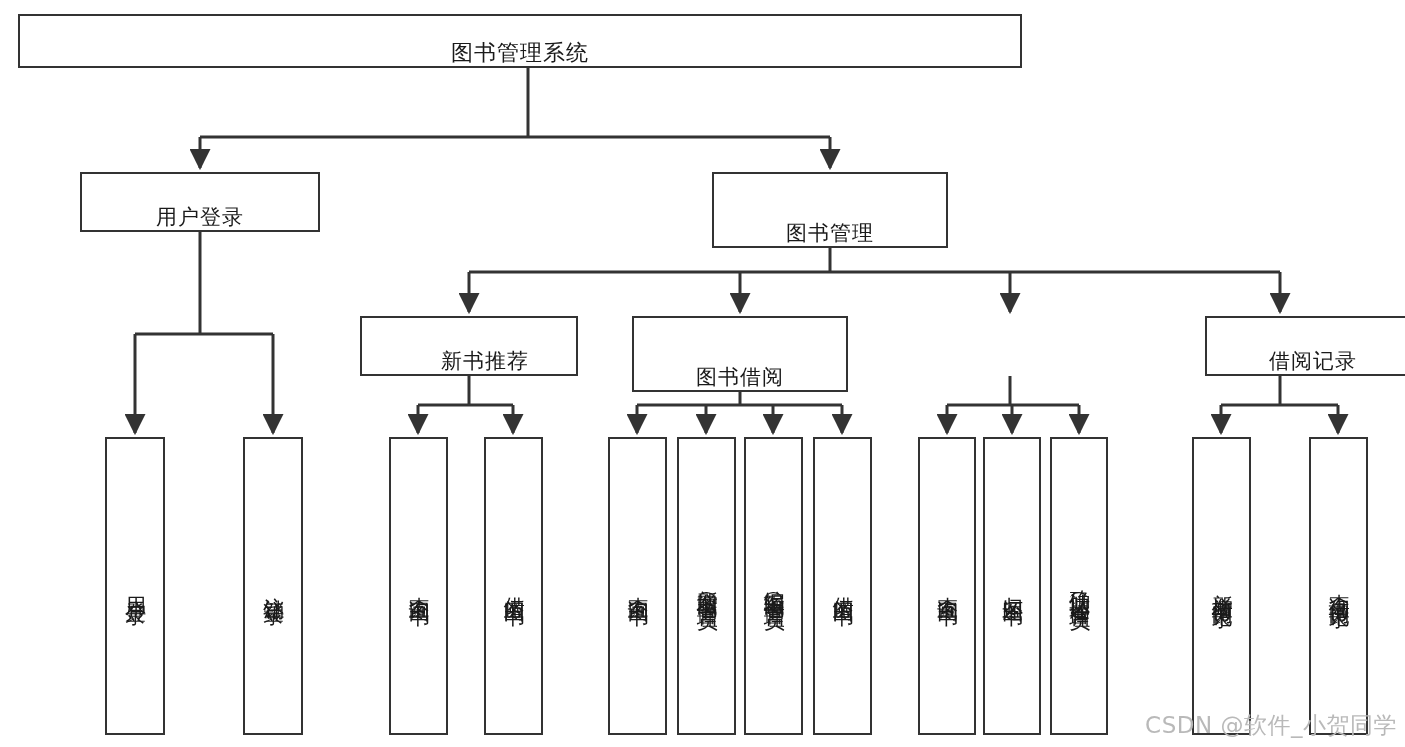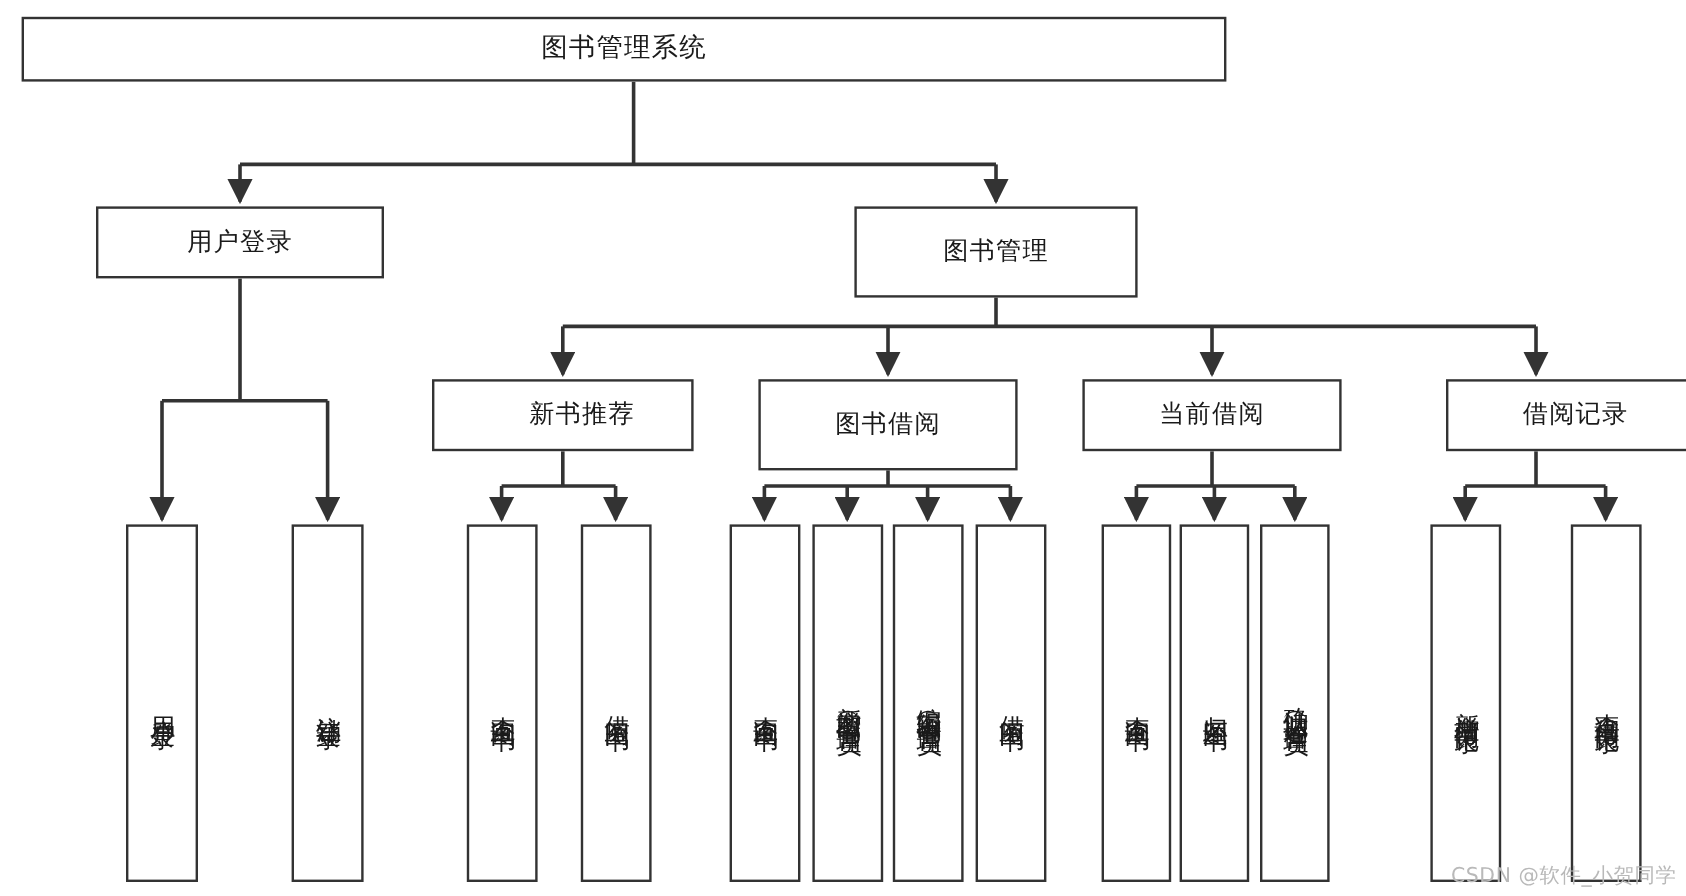--- a/index.html
+++ b/index.html
@@ -33,20 +33,21 @@
     border: 2px solid #333333;
     display: flex;
     align-items: center;
     justify-content: center;
     color: #1a1a1a;
   }
   .node.horiz {
     font-size: 21px;
     letter-spacing: 1px;
     line-height: 1.2;
+    align-items: flex-end;
   }
   .node.root {
     font-size: 22px;
   }
   .node.vert {
     padding: 6px 0;
   }
   .node.vert .vtext {
     writing-mode: vertical-rl;
     text-orientation: upright;
@@ -54,21 +55,21 @@
     line-height: 1.22;
     letter-spacing: 3px;
     max-height: 100%;
     white-space: nowrap;
     text-align: center;
   }
   .watermark {
     position: absolute;
     right: 8px;
     bottom: 6px;
-    font-size: 17px;
+    font-size: 23px;
     color: #b9b9b9;
     letter-spacing: 0.5px;
     white-space: nowrap;
   }
 </style>
 </head>
 <body>
 
 <div id="canvas">
 
@@ -132,23 +133,20 @@
   <div class="node horiz" id="node-book-manage" style="left: 712px; top: 172px; width: 236px; height: 76px;">
     <span>图书管理</span>
   </div>
 
   <div class="node horiz" id="node-new-book-rec" style="left: 360px; top: 316px; width: 218px; height: 60px; padding-left: 32px;">
     <span>新书推荐</span>
   </div>
   <div class="node horiz" id="node-book-borrow" style="left: 632px; top: 316px; width: 216px; height: 76px;">
     <span>图书借阅</span>
   </div>
-  <div class="node horiz" id="node-current-borrow" style="left: 902px; top: 316px; width: 216px; height: 60px;">
-    <span>当前借阅</span>
-  </div>
   <div class="node horiz" id="node-borrow-record" style="left: 1172px; top: 316px; width: 216px; height: 60px; margin-left: 33px;">
     <span>借阅记录</span>
   </div>
 
   <div class="node vert" id="node-leaf-0" style="left: 105px; top: 437px; width: 60px; height: 298px;">
     <span class="vtext">用户登录</span>
   </div>
   <div class="node vert" id="node-leaf-1" style="left: 243px; top: 437px; width: 60px; height: 298px;">
     <span class="vtext">注销登录</span>
   </div>

